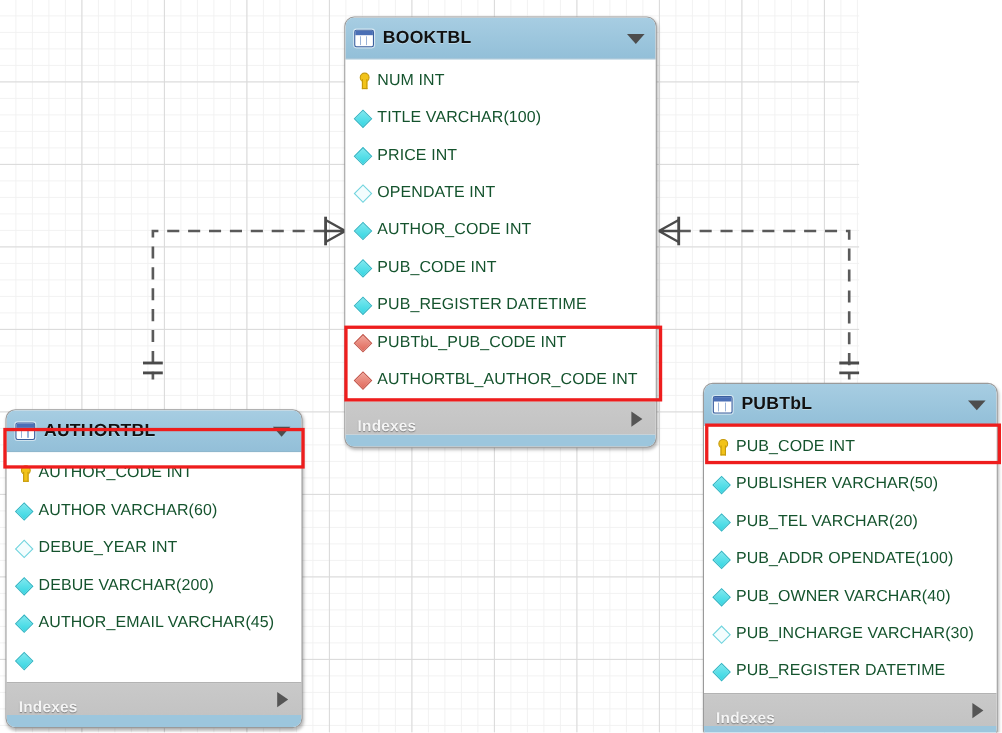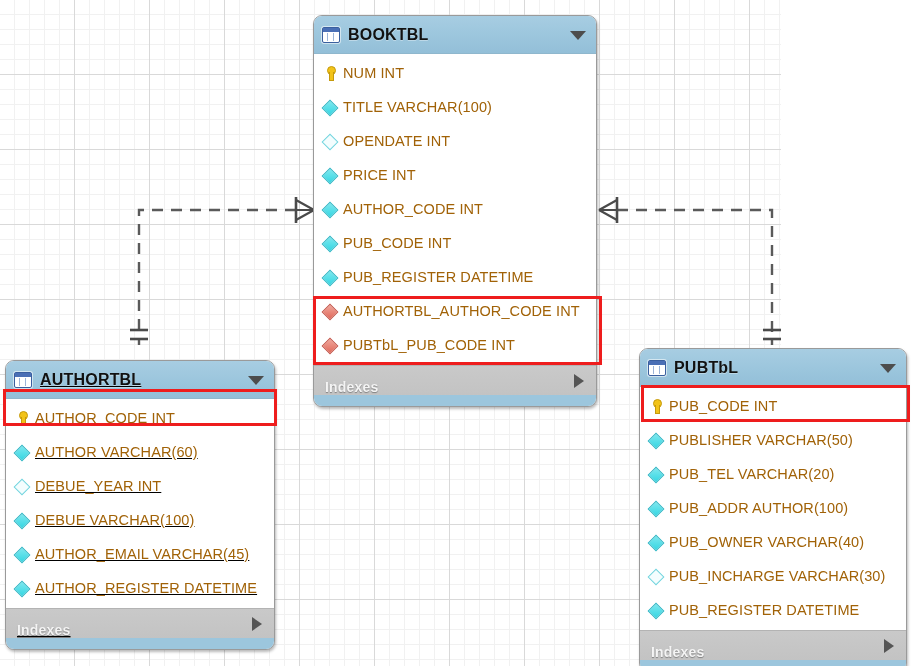--- a/index.html
+++ b/index.html
@@ -102,21 +102,21 @@
   .col-row {
     display: flex;
     align-items: center;
     height: 34px;
     padding-left: 9px;
     white-space: nowrap;
   }
 
   .col-label {
     font-size: 14.5px;
-    color: #a16207;
+    color: #14532d;
     letter-spacing: .1px;
   }
 
   
   .glyph { flex: 0 0 auto; width: 14px; height: 14px; margin-right: 6px; position: relative; }
 
   .glyph.key::before {
     content: "";
     position: absolute; left: 4px; top: 0px;
     width: 7px; height: 7px;
@@ -233,85 +233,84 @@
     <div class="cols">
       <div class="col-row">
         <span class="glyph key"></span>
         <span class="col-label">NUM INT</span>
       </div>
       <div class="col-row">
         <span class="glyph diamond"></span>
         <span class="col-label">TITLE VARCHAR(100)</span>
       </div>
       <div class="col-row">
+        <span class="glyph diamond"></span>
+        <span class="col-label">PRICE INT</span>
+      </div>
+      <div class="col-row">
         <span class="glyph diamond-hollow"></span>
         <span class="col-label">OPENDATE INT</span>
       </div>
       <div class="col-row">
         <span class="glyph diamond"></span>
-        <span class="col-label">PRICE INT</span>
-      </div>
-      <div class="col-row">
-        <span class="glyph diamond"></span>
         <span class="col-label">AUTHOR_CODE INT</span>
       </div>
       <div class="col-row">
         <span class="glyph diamond"></span>
         <span class="col-label">PUB_CODE INT</span>
       </div>
       <div class="col-row">
         <span class="glyph diamond"></span>
         <span class="col-label">PUB_REGISTER DATETIME</span>
+      </div>
+      <div class="col-row">
+        <span class="glyph diamond-red"></span>
+        <span class="col-label">PUBTbL_PUB_CODE INT</span>
       </div>
       <div class="col-row">
         <span class="glyph diamond-red"></span>
         <span class="col-label">AUTHORTBL_AUTHOR_CODE INT</span>
-      </div>
-      <div class="col-row">
-        <span class="glyph diamond-red"></span>
-        <span class="col-label">PUBTbL_PUB_CODE INT</span>
       </div>
     </div>
     <div class="tbl-footer">
       <span class="footer-label">Indexes</span>
       <span class="caret-right"></span>
     </div>
     <div class="tbl-basestrip"></div>
   </div>
 
-  <div class="table-card" style="left:5px; top:360px; width:270px;text-decoration:underline;">
+  <div class="table-card" style="left:5px; top:372px; width:270px;">
     <div class="tbl-header">
       <span class="tbl-icon"></span>
       <span class="tbl-title">AUTHORTBL</span>
       <span class="caret-down"></span>
     </div>
     <div class="cols">
       <div class="col-row">
         <span class="glyph key"></span>
         <span class="col-label">AUTHOR_CODE INT</span>
       </div>
       <div class="col-row">
         <span class="glyph diamond"></span>
         <span class="col-label">AUTHOR VARCHAR(60)</span>
       </div>
       <div class="col-row">
         <span class="glyph diamond-hollow"></span>
         <span class="col-label">DEBUE_YEAR INT</span>
       </div>
       <div class="col-row">
         <span class="glyph diamond"></span>
-        <span class="col-label">DEBUE VARCHAR(100)</span>
+        <span class="col-label">DEBUE VARCHAR(200)</span>
       </div>
       <div class="col-row">
         <span class="glyph diamond"></span>
         <span class="col-label">AUTHOR_EMAIL VARCHAR(45)</span>
       </div>
       <div class="col-row">
         <span class="glyph diamond"></span>
-        <span class="col-label">AUTHOR_REGISTER DATETIME</span>
       </div>
     </div>
     <div class="tbl-footer">
       <span class="footer-label">Indexes</span>
       <span class="caret-right"></span>
     </div>
     <div class="tbl-basestrip"></div>
   </div>
 
   <div class="table-card" style="left:639px; top:348px; width:268px;">
@@ -328,21 +327,21 @@
       <div class="col-row">
         <span class="glyph diamond"></span>
         <span class="col-label">PUBLISHER VARCHAR(50)</span>
       </div>
       <div class="col-row">
         <span class="glyph diamond"></span>
         <span class="col-label">PUB_TEL VARCHAR(20)</span>
       </div>
       <div class="col-row">
         <span class="glyph diamond"></span>
-        <span class="col-label">PUB_ADDR AUTHOR(100)</span>
+        <span class="col-label">PUB_ADDR OPENDATE(100)</span>
       </div>
       <div class="col-row">
         <span class="glyph diamond"></span>
         <span class="col-label">PUB_OWNER VARCHAR(40)</span>
       </div>
       <div class="col-row">
         <span class="glyph diamond-hollow"></span>
         <span class="col-label">PUB_INCHARGE VARCHAR(30)</span>
       </div>
       <div class="col-row">

